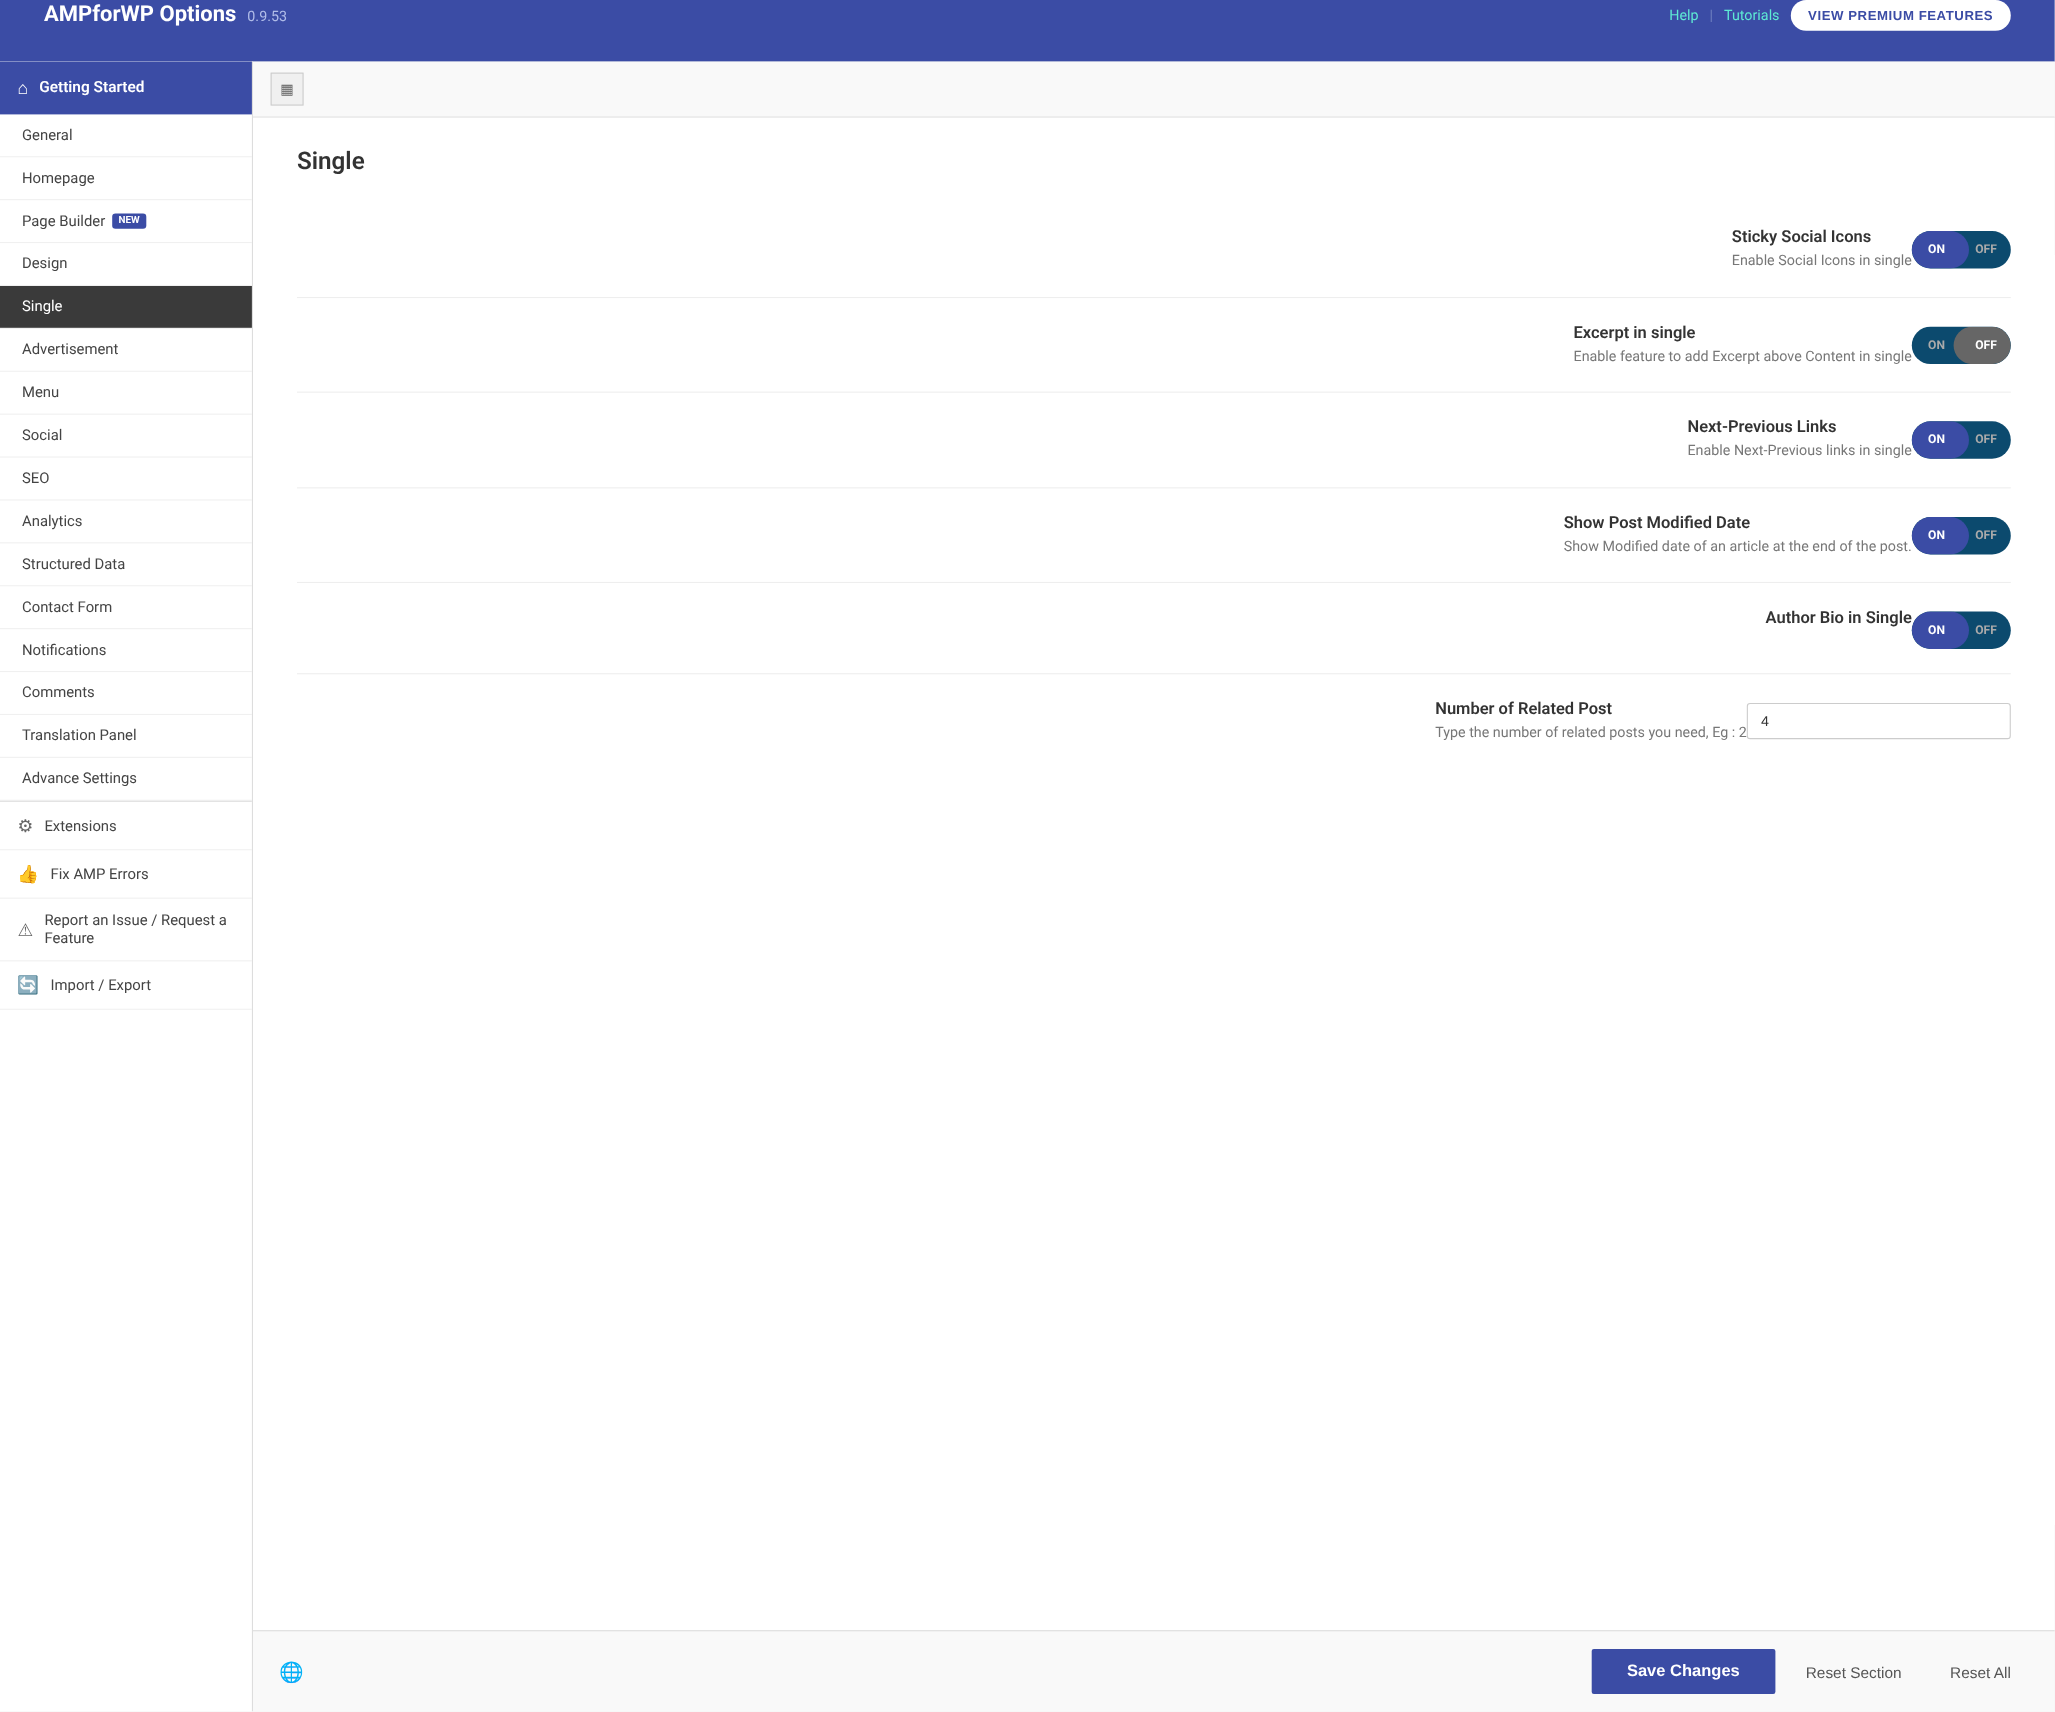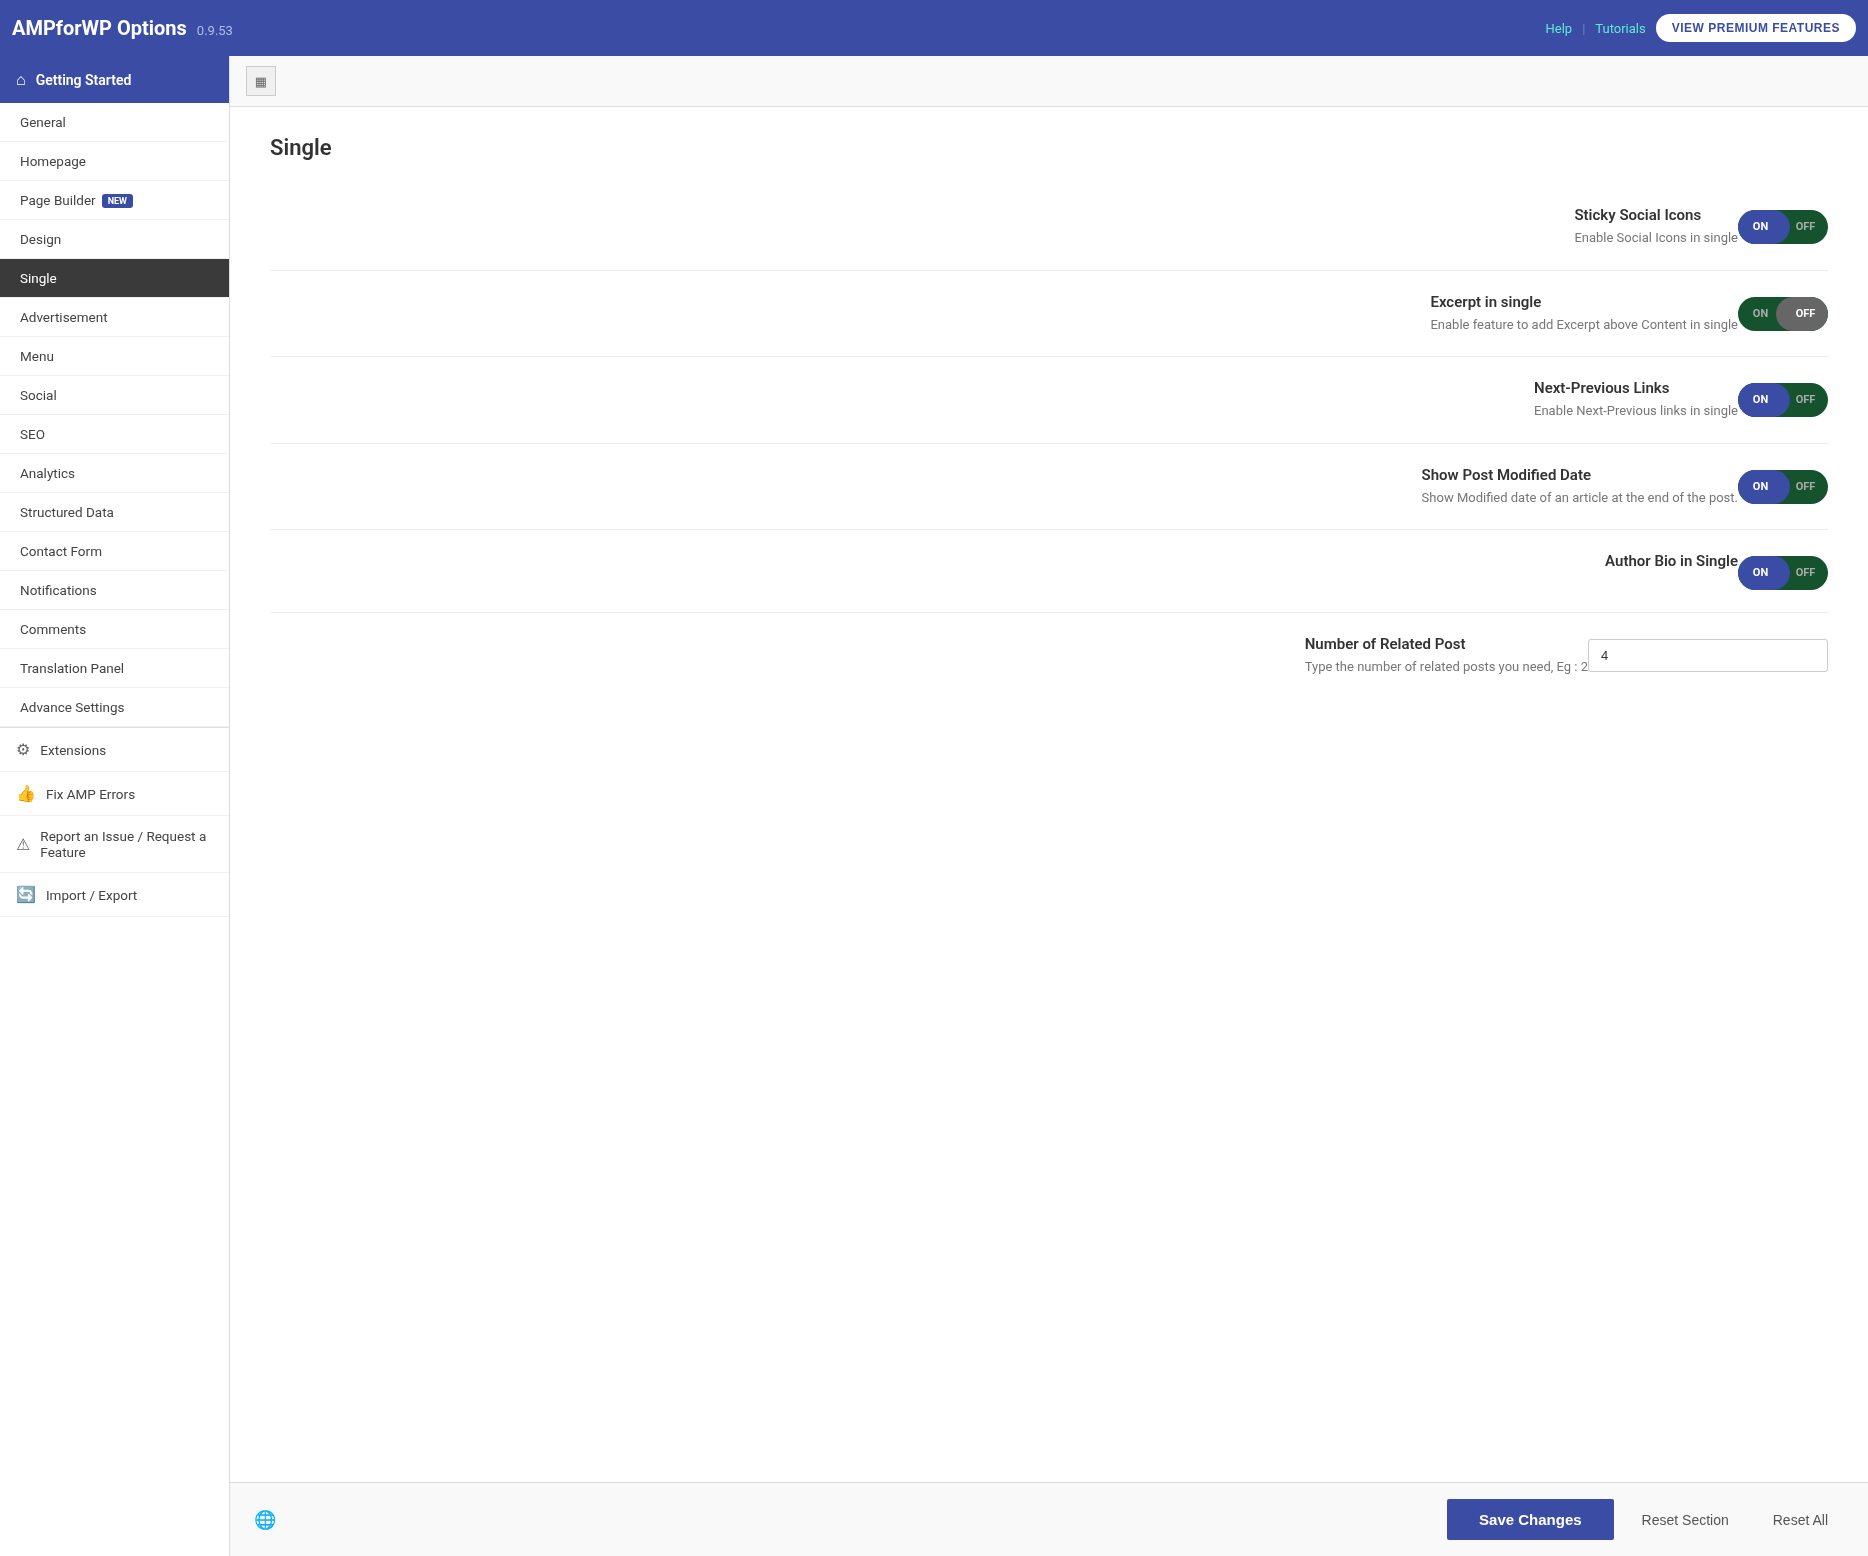--- a/index.html
+++ b/index.html
@@ -3,23 +3,23 @@
   <meta charset="utf-8">
   <style>
     * { box-sizing: border-box; margin: 0; padding: 0; }
     body { font-family: -apple-system, BlinkMacSystemFont, 'Segoe UI', Roboto, sans-serif; background: #f1f1f1; font-size: 14px; color: #333; }
 
     
     .header {
       background: #3b4ca5;
       color: white;
       display: flex;
-      align-items: center;
+      align-items: flex-start;
       justify-content: space-between;
-      padding: 0 12px;
+      padding: 0 40px;
       height: 56px;
     }
     .header-left { display: flex; align-items: baseline; gap: 10px; }
     .header-title { font-size: 20px; font-weight: 700; color: white; }
     .header-version { font-size: 13px; color: #b0bce8; }
     .header-right { display: flex; align-items: center; gap: 10px; }
     .header-link { color: #5eead4; text-decoration: none; font-size: 13px; }
     .header-divider { color: #7080c0; font-size: 13px; }
     .premium-btn {
       background: white;
@@ -147,21 +147,21 @@
       font-size: 13px;
       color: #777;
       line-height: 1.5;
     }
     .setting-control { display: flex; align-items: center; margin-top: 4px; }
 
     
     .toggle {
       display: flex;
       align-items: center;
-      background: #14532d;
+      background: #0c4a6e;
       border-radius: 20px;
       overflow: hidden;
       width: 90px;
       height: 34px;
       cursor: pointer;
       position: relative;
     }
     .toggle-on, .toggle-off {
       flex: 1;
       text-align: center;

